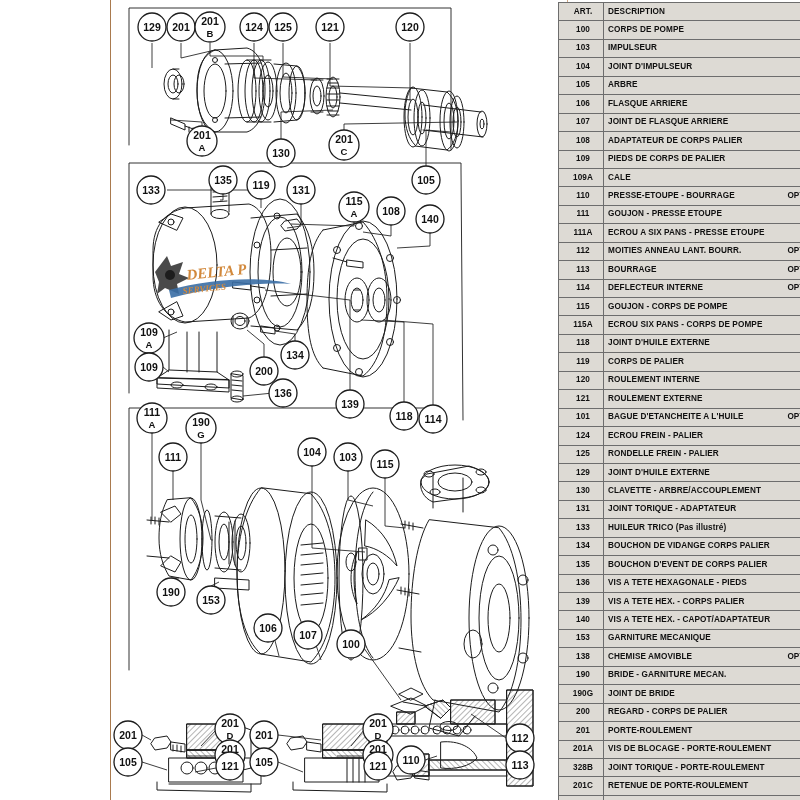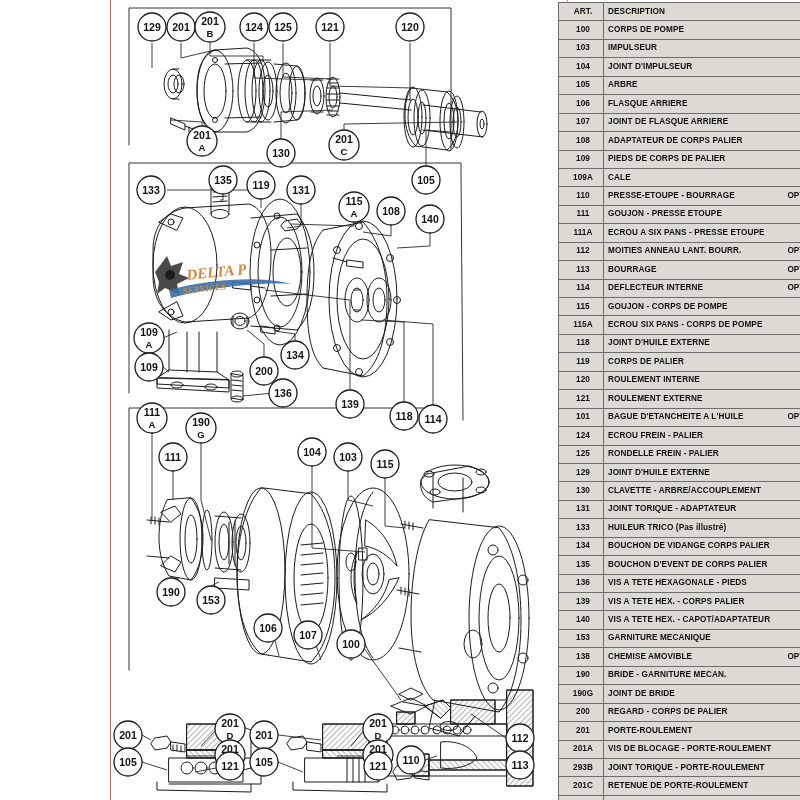--- a/index.html
+++ b/index.html
@@ -819,21 +819,21 @@
           </tr>
           <tr>
             <td class="art">201</td>
             <td class="desc">PORTE-ROULEMENT</td>
           </tr>
           <tr>
             <td class="art">201A</td>
             <td class="desc">VIS DE BLOCAGE - PORTE-ROULEMENT</td>
           </tr>
           <tr>
-            <td class="art">293B</td>
+            <td class="art">328B</td>
             <td class="desc">JOINT TORIQUE - PORTE-ROULEMENT</td>
           </tr>
           <tr>
             <td class="art">201C</td>
             <td class="desc">RETENUE DE PORTE-ROULEMENT</td>
           </tr>
           <tr>
             <td class="art">201D</td>
             <td class="desc">BAGUE SERRAGE CORPS PALIER*</td>
           </tr>

